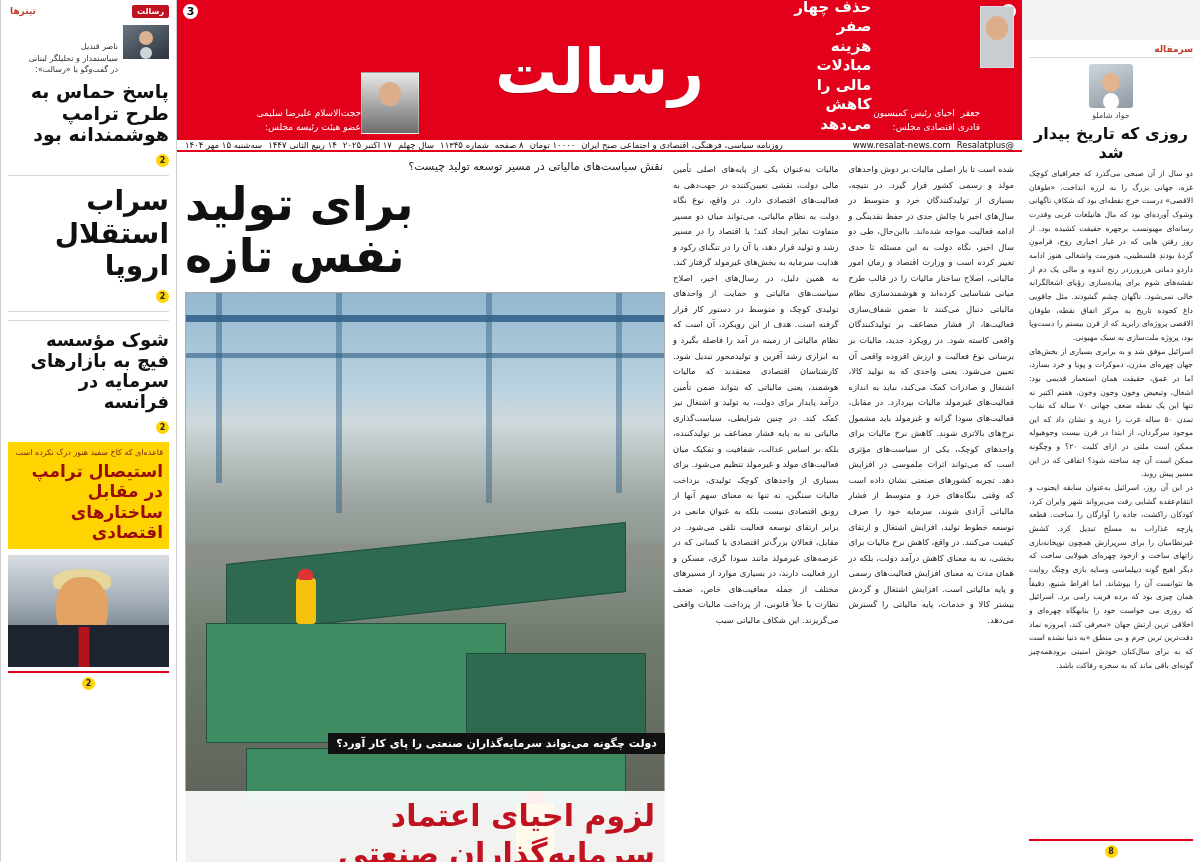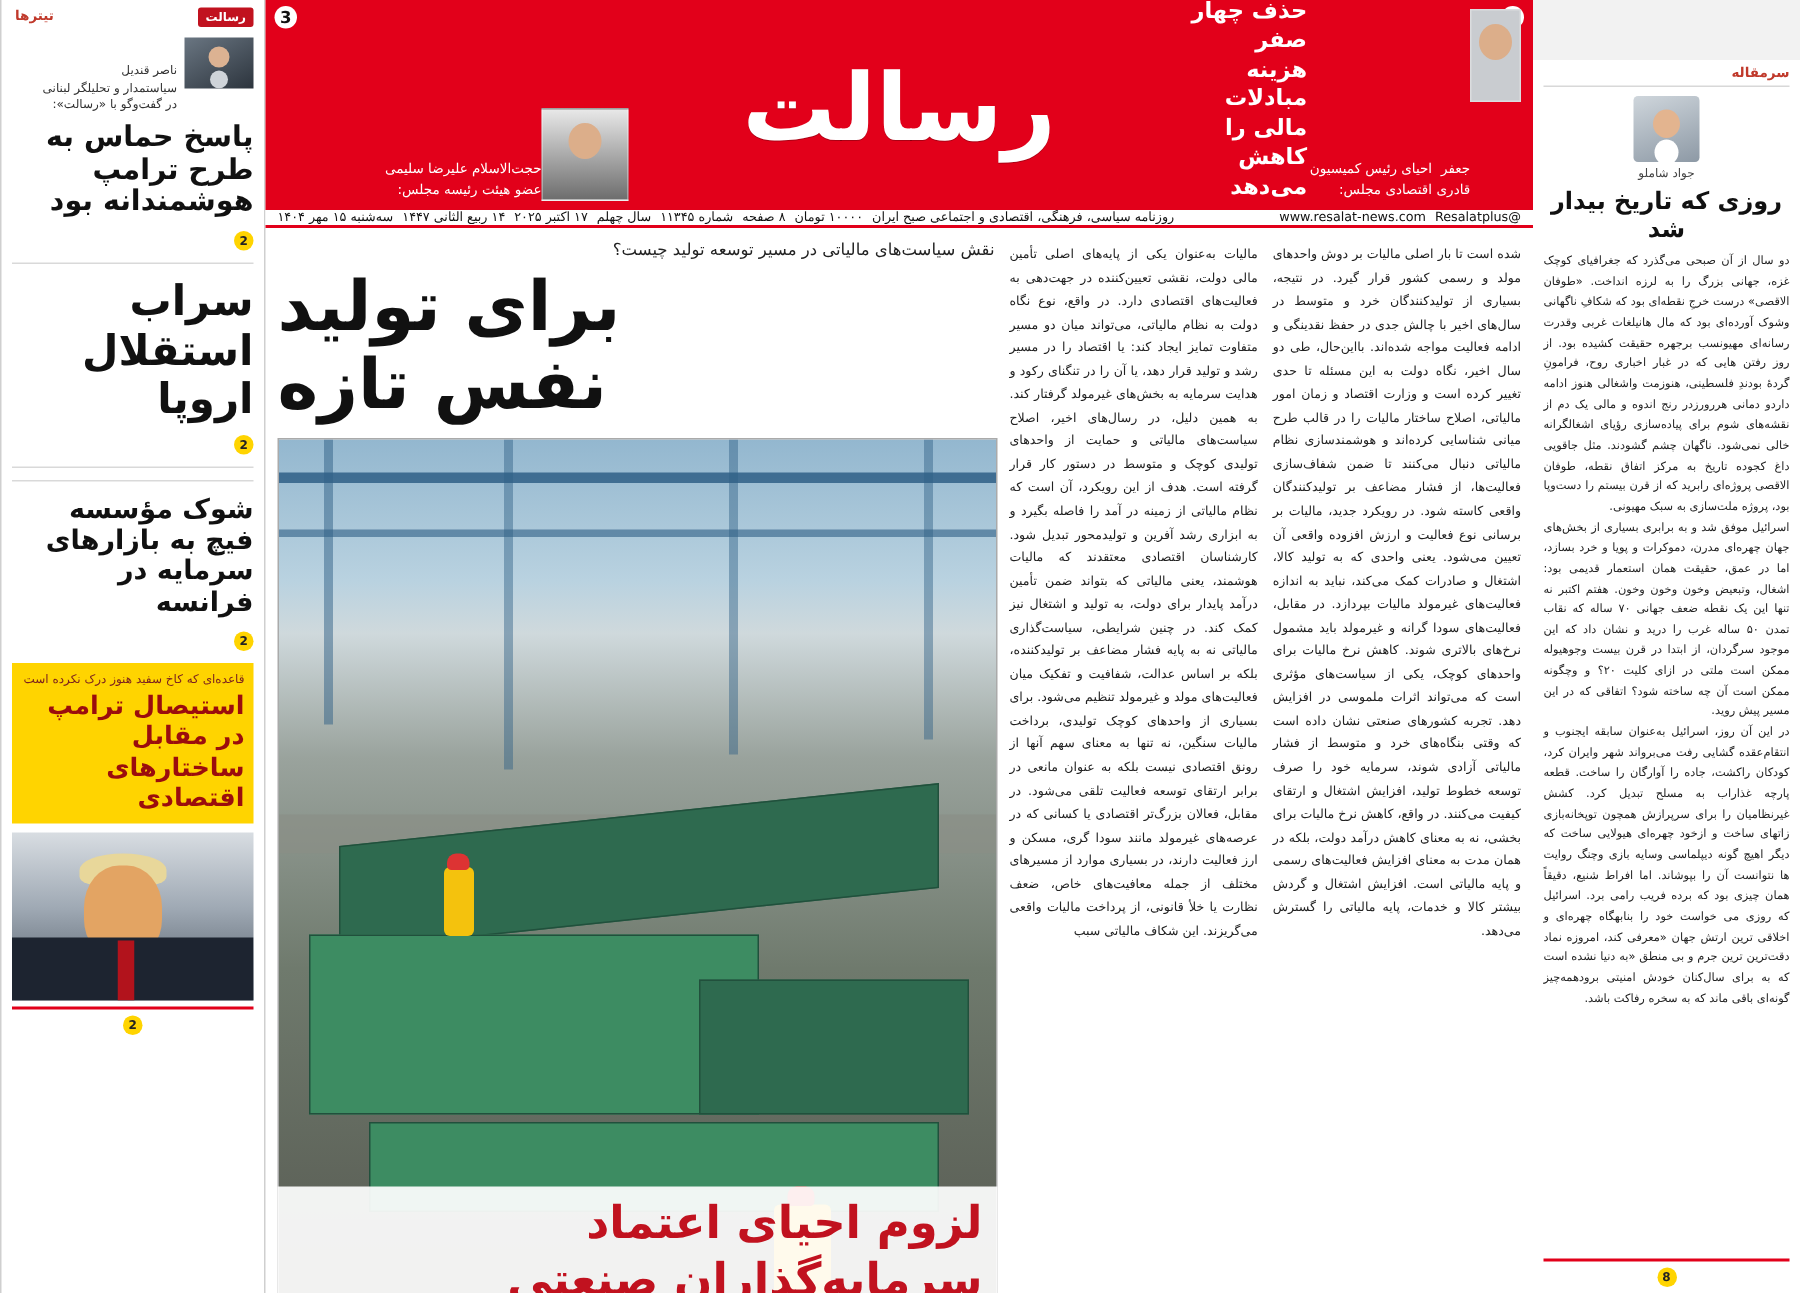--- a/index.html
+++ b/index.html
@@ -379,20 +379,21 @@
             <div class="machine green2" style="left:20px;top:330px;width:300px;height:120px;"></div>
             <div class="machine" style="left:280px;top:360px;width:180px;height:90px;"></div>
             <div class="machine green2" style="left:60px;top:455px;width:380px;height:60px;"></div>
             <div class="worker" style="left:110px;top:285px;">
                 <span class="head"></span>
               </div>
             <div class="worker" style="left:330px;top:510px;width:38px;height:78px;">
                 <span class="head" style="left:9px;top:-12px;width:18px;height:13px;"></span>
               </div>
           </div>
+          <div class="photo-caption-q">دولت چگونه می‌تواند سرمایه‌گذاران صنعتی را پای کار آورد؟</div>
           <div class="photo-title">
             <div>لزوم احیای اعتماد</div>
             <div>سرمایه‌گذاران صنعتی</div>
           </div>
         </div>
       </div>
 
       <div class="text-block">
         <div class="tcol">مالیات به‌عنوان یکی از پایه‌های اصلی تأمین مالی دولت، نقشی تعیین‌کننده در جهت‌دهی به فعالیت‌های اقتصادی دارد. در واقع، نوع نگاه دولت به نظام مالیاتی، می‌تواند میان دو مسیر متفاوت تمایز ایجاد کند: یا اقتصاد را در مسیر رشد و تولید قرار دهد، یا آن را در تنگنای رکود و هدایت سرمایه به بخش‌های غیرمولد گرفتار کند. به همین دلیل، در رسال‌های اخیر، اصلاح سیاست‌های مالیاتی و حمایت از واحدهای تولیدی کوچک و متوسط در دستور کار قرار گرفته است. هدف از این رویکرد، آن است که نظام مالیاتی از زمینه در آمد را فاصله بگیرد و به ابزاری رشد آفرین و تولیدمحور تبدیل شود. کارشناسان اقتصادی معتقدند که مالیات هوشمند، یعنی مالیاتی که بتواند ضمن تأمین درآمد پایدار برای دولت، به تولید و اشتغال نیز کمک کند. در چنین شرایطی، سیاست‌گذاری مالیاتی نه به پایه فشار مضاعف بر تولیدکننده، بلکه بر اساس عدالت، شفافیت و تفکیک میان فعالیت‌های مولد و غیرمولد تنظیم می‌شود. برای بسیاری از واحدهای کوچک تولیدی، برداخت مالیات سنگین، نه تنها به معنای سهم آنها از رونق اقتصادی نیست بلکه به عنوان مانعی در برابر ارتقای توسعه فعالیت تلقی می‌شود. در مقابل، فعالان بزرگ‌تر اقتصادی یا کسانی که در عرصه‌های غیرمولد مانند سودا گری، مسکن و ارز فعالیت دارند، در بسیاری موارد از مسیرهای مختلف از جمله معافیت‌های خاص، ضعف نظارت یا خلأ قانونی، از پرداخت مالیات واقعی می‌گریزند. این شکاف مالیاتی سبب</div>
         <div class="tcol">شده است تا بار اصلی مالیات بر دوش واحدهای مولد و رسمی کشور قرار گیرد. در نتیجه، بسیاری از تولیدکنندگان خرد و متوسط در سال‌های اخیر با چالش جدی در حفظ نقدینگی و ادامه فعالیت مواجه شده‌اند. بااین‌حال، طی دو سال اخیر، نگاه دولت به این مسئله تا حدی تغییر کرده است و وزارت اقتصاد و زمان امور مالیاتی، اصلاح ساختار مالیات را در قالب طرح میانی شناسایی کرده‌اند و هوشمندسازی نظام مالیاتی دنبال می‌کنند تا ضمن شفاف‌سازی فعالیت‌ها، از فشار مضاعف بر تولیدکنندگان واقعی کاسته شود. در رویکرد جدید، مالیات بر برسانی نوع فعالیت و ارزش افزوده واقعی آن تعیین می‌شود. یعنی واحدی که به تولید کالا، اشتغال و صادرات کمک می‌کند، نباید به اندازه فعالیت‌های غیرمولد مالیات بپردازد. در مقابل، فعالیت‌های سودا گرانه و غیرمولد باید مشمول نرخ‌های بالاتری شوند. کاهش نرخ مالیات برای واحدهای کوچک، یکی از سیاست‌های مؤثری است که می‌تواند اثرات ملموسی در افزایش دهد. تجربه کشورهای صنعتی نشان داده است که وقتی بنگاه‌های خرد و متوسط از فشار مالیاتی آزادی شوند، سرمایه خود را صرف توسعه خطوط تولید، افزایش اشتغال و ارتقای کیفیت می‌کنند. در واقع، کاهش نرخ مالیات برای بخشی، نه به معنای کاهش درآمد دولت، بلکه در همان مدت به معنای افزایش فعالیت‌های رسمی و پایه مالیاتی است. افزایش اشتغال و گردش بیشتر کالا و خدمات، پایه مالیاتی را گسترش می‌دهد.</div>

